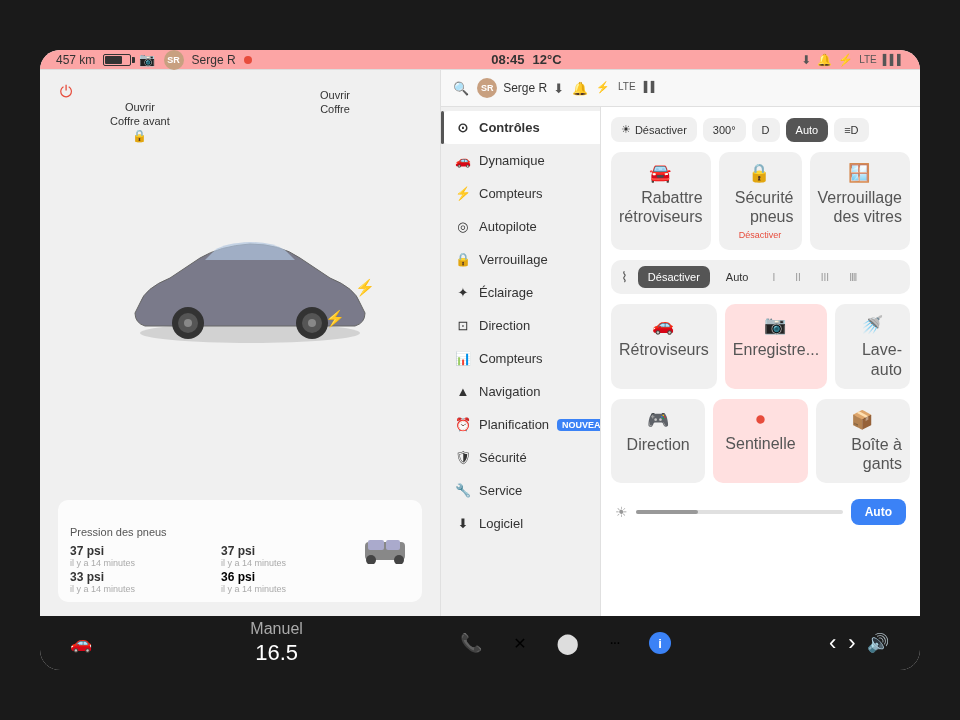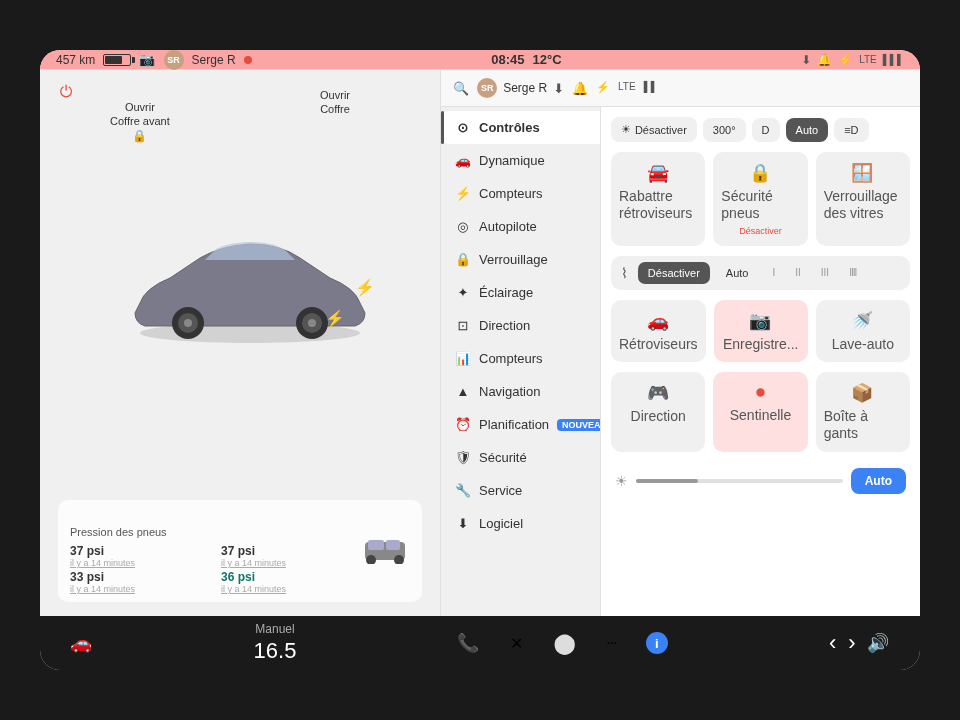--- a/index.html
+++ b/index.html
@@ -99,21 +99,21 @@
     .tire-pressure {
       background: rgba(255,255,255,0.8);
       border-radius: 10px;
       padding: 8px 12px;
       margin: 4px 8px;
       display: flex;
       align-items: center;
       gap: 8px;
     }
     .tire-val { color: #333; font-weight: 500; }
-    .tire-time { font-size: 9px; color: #999; text-decoration: underline; }
+    .tire-time { font-size: 9px; color: #999; }
 
     
     .right-panel {
       flex: 1;
       display: flex;
       flex-direction: column;
       background: #f8f8f8;
       border-left: 1px solid #e0e0e0;
     }
     .search-bar {
@@ -236,21 +236,21 @@
       border-radius: 10px;
       padding: 10px 8px;
       display: flex;
       flex-direction: column;
       align-items: center;
       gap: 4px;
       cursor: pointer;
       border: none;
     }
     .action-btn .btn-icon { font-size: 18px; color: #333; }
-    .action-btn .btn-label { font-size: 14px; color: #555; text-align: left; line-height: 1.2; }
+    .action-btn .btn-label { font-size: 16px; color: #555; text-align: right; line-height: 1.2; }
     .action-btn .btn-sublabel { font-size: 9px; color: #e74c3c; }
 
     
     .wiper-row {
       display: flex;
       align-items: center;
       gap: 6px;
       margin-bottom: 10px;
       background: #f0f0f0;
       border-radius: 10px;
@@ -422,21 +422,21 @@
             </div>
             <div>
               <div class="tire-val" style="font-size:12px;font-weight:600;color:#333;">37 psi</div>
               <div class="tire-time" style="font-size:9px;color:#aaa;">il y a 14 minutes</div>
             </div>
             <div>
               <div class="tire-val" style="font-size:12px;font-weight:600;color:#333;">33 psi</div>
               <div class="tire-time" style="font-size:9px;color:#aaa;">il y a 14 minutes</div>
             </div>
             <div>
-              <div class="tire-val" style="font-size:12px;font-weight:600;color:#0f766e;">36 psi</div>
+              <div class="tire-val" style="font-size:12px;font-weight:600;color:#000000;">36 psi</div>
               <div class="tire-time" style="font-size:9px;color:#aaa;">il y a 14 minutes</div>
             </div>
           </div>
         </div>
         <div>
           <svg viewBox="0 0 50 30" width="50" height="30">
             <rect x="5" y="8" width="40" height="18" rx="4" fill="#888"></rect>
             <rect x="8" y="6" width="16" height="10" rx="2" fill="#aac"></rect>
             <rect x="26" y="6" width="14" height="10" rx="2" fill="#aac"></rect>
             <circle cx="11" cy="26" r="5" fill="#444"></circle>
@@ -616,21 +616,21 @@
         </div>
       </div>
     </div>
   </div>
 
   <div class="taskbar">
     <div class="taskbar-item">
       <span class="taskbar-icon">🚗</span>
     </div>
     <div class="taskbar-item">
-      <span style="font-size:12px;color:#aaa;">Manuel</span>
+      <span style="font-size:16px;color:#aaa;">Manuel</span>
       <span style="font-size:22px;color:white;font-weight:300;">16.5</span>
     </div>
     <div class="taskbar-center">
       <span class="taskbar-icon">📞</span>
       <span class="taskbar-icon" style="font-size:16px;">✕</span>
       <span class="taskbar-icon" style="font-size:20px;color:#ddd;">⬤</span>
       <span class="taskbar-icon dots-icon" style="font-size:16px;">···</span>
       <div class="info-icon">i</div>
     </div>
     <div style="display:flex;align-items:center;gap:12px;">

